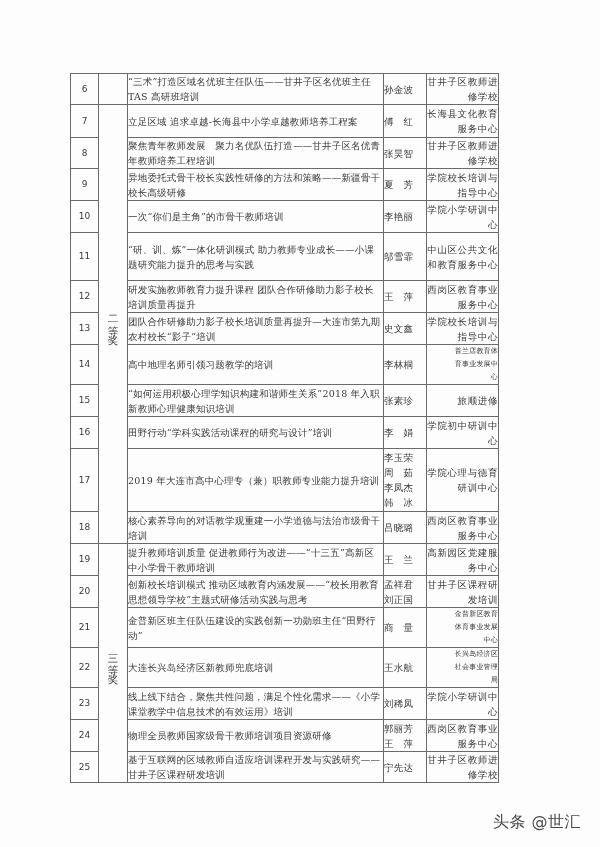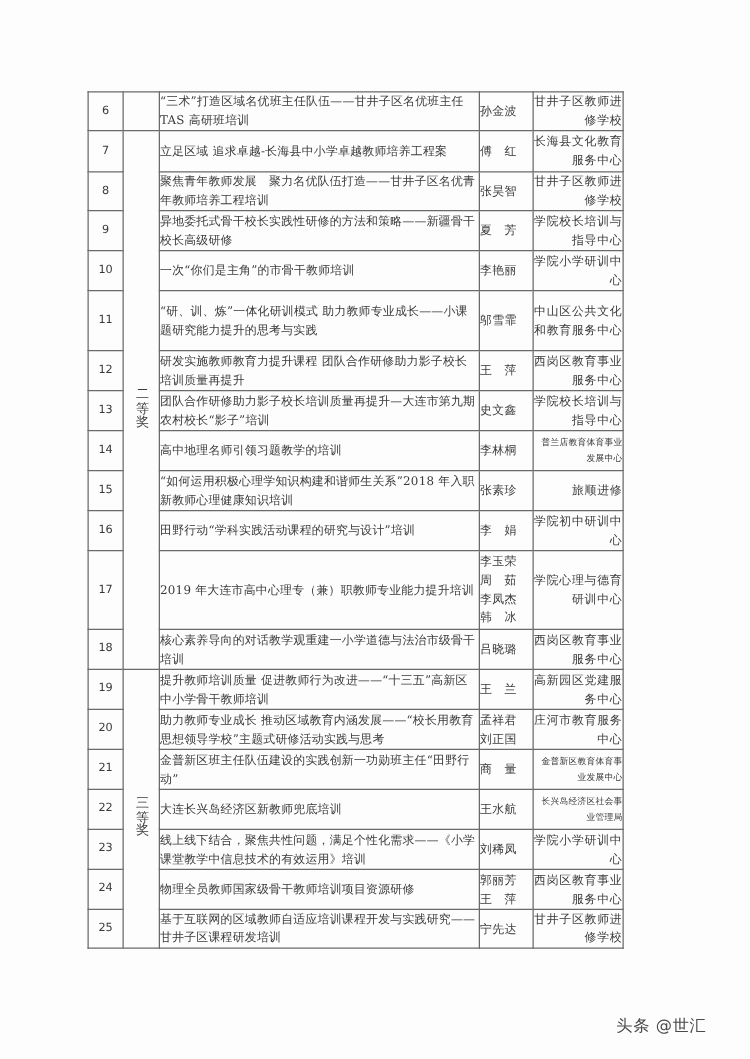--- a/index.html
+++ b/index.html
@@ -71,29 +71,30 @@
   }
   td.unit {
     padding: 0 4px 0 5px;
     text-align: right;
     letter-spacing: 0.6px;
   }
   td.unit.small {
     font-size: 7px;
     line-height: 13px;
     letter-spacing: 0.2px;
+    padding-left: 24px;
   }
   .name-line { display: block; }
 
   .watermark {
     position: absolute;
     left: 493px;
     top: 812px;
     font-family: "DejaVu Sans", "Liberation Sans", sans-serif;
-    font-size: 13px;
+    font-size: 16px;
     color: #4a4a4a;
     letter-spacing: 0.5px;
   }
 </style>
 </head>
 <body>
 
 <div class="page">
   <table class="awards">
     <colgroup>
@@ -217,26 +218,26 @@
           <td class="no">19</td>
           <td class="level" rowspan="7"><span class="level-text">三等奖</span></td>
           <td class="title">提升教师培训质量 促进教师行为改进——“十三五”高新区中小学骨干教师培训</td>
           <td class="name">
             <span class="name-line">王　兰</span>
           </td>
           <td class="unit">高新园区党建服务中心</td>
         </tr>
         <tr style="height: 32px; margin-left: 47px;">
           <td class="no">20</td>
-          <td class="title">助力教师专业成长 推动区域教育内涵发展——“校长用教育思想领导学校”主题式研修活动实践与思考</td>
+          <td class="title">创新校长培训模式 推动区域教育内涵发展——“校长用教育思想领导学校”主题式研修活动实践与思考</td>
           <td class="name">
             <span class="name-line">孟祥君</span>
             <span class="name-line">刘正国</span>
           </td>
-          <td class="unit">庄河市教育服务中心</td>
+          <td class="unit">甘井子区课程研发培训</td>
         </tr>
         <tr style="height: 32px;">
           <td class="no">21</td>
           <td class="title">金普新区班主任队伍建设的实践创新一功勋班主任“田野行动”</td>
           <td class="name">
             <span class="name-line">商　量</span>
           </td>
           <td class="unit small">金普新区教育体育事业发展中心</td>
         </tr>
         <tr style="height: 32px;">

